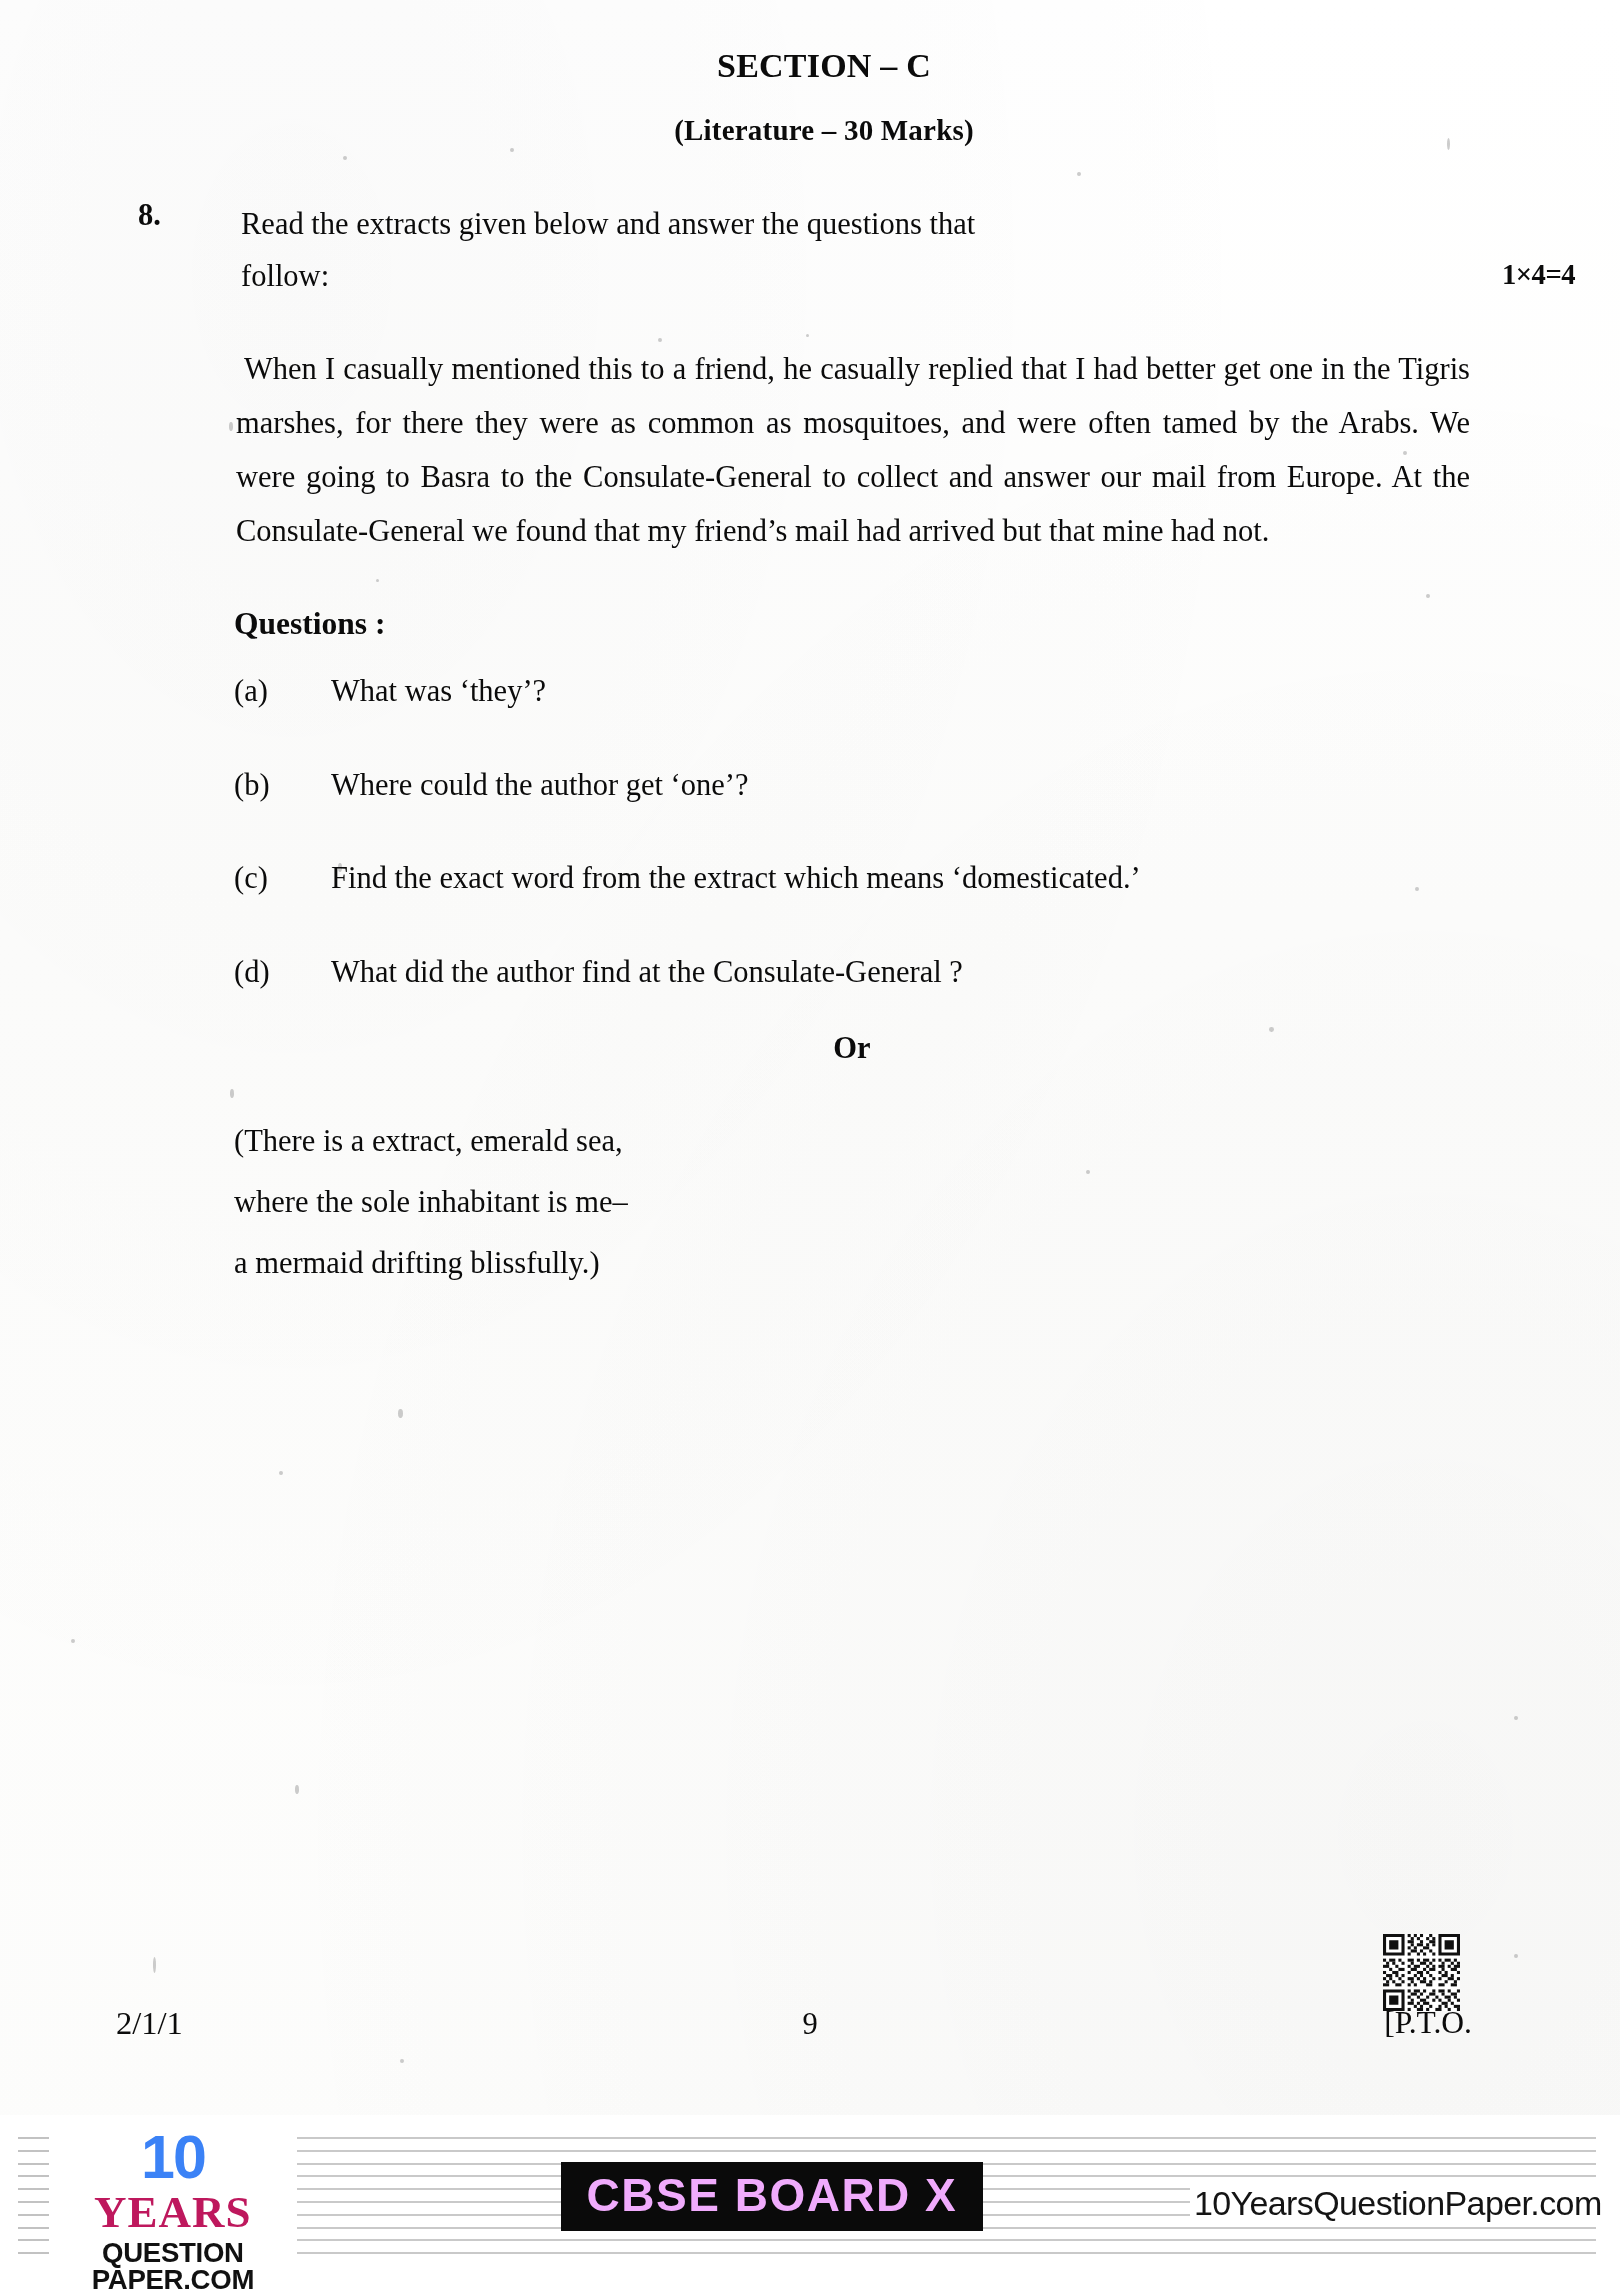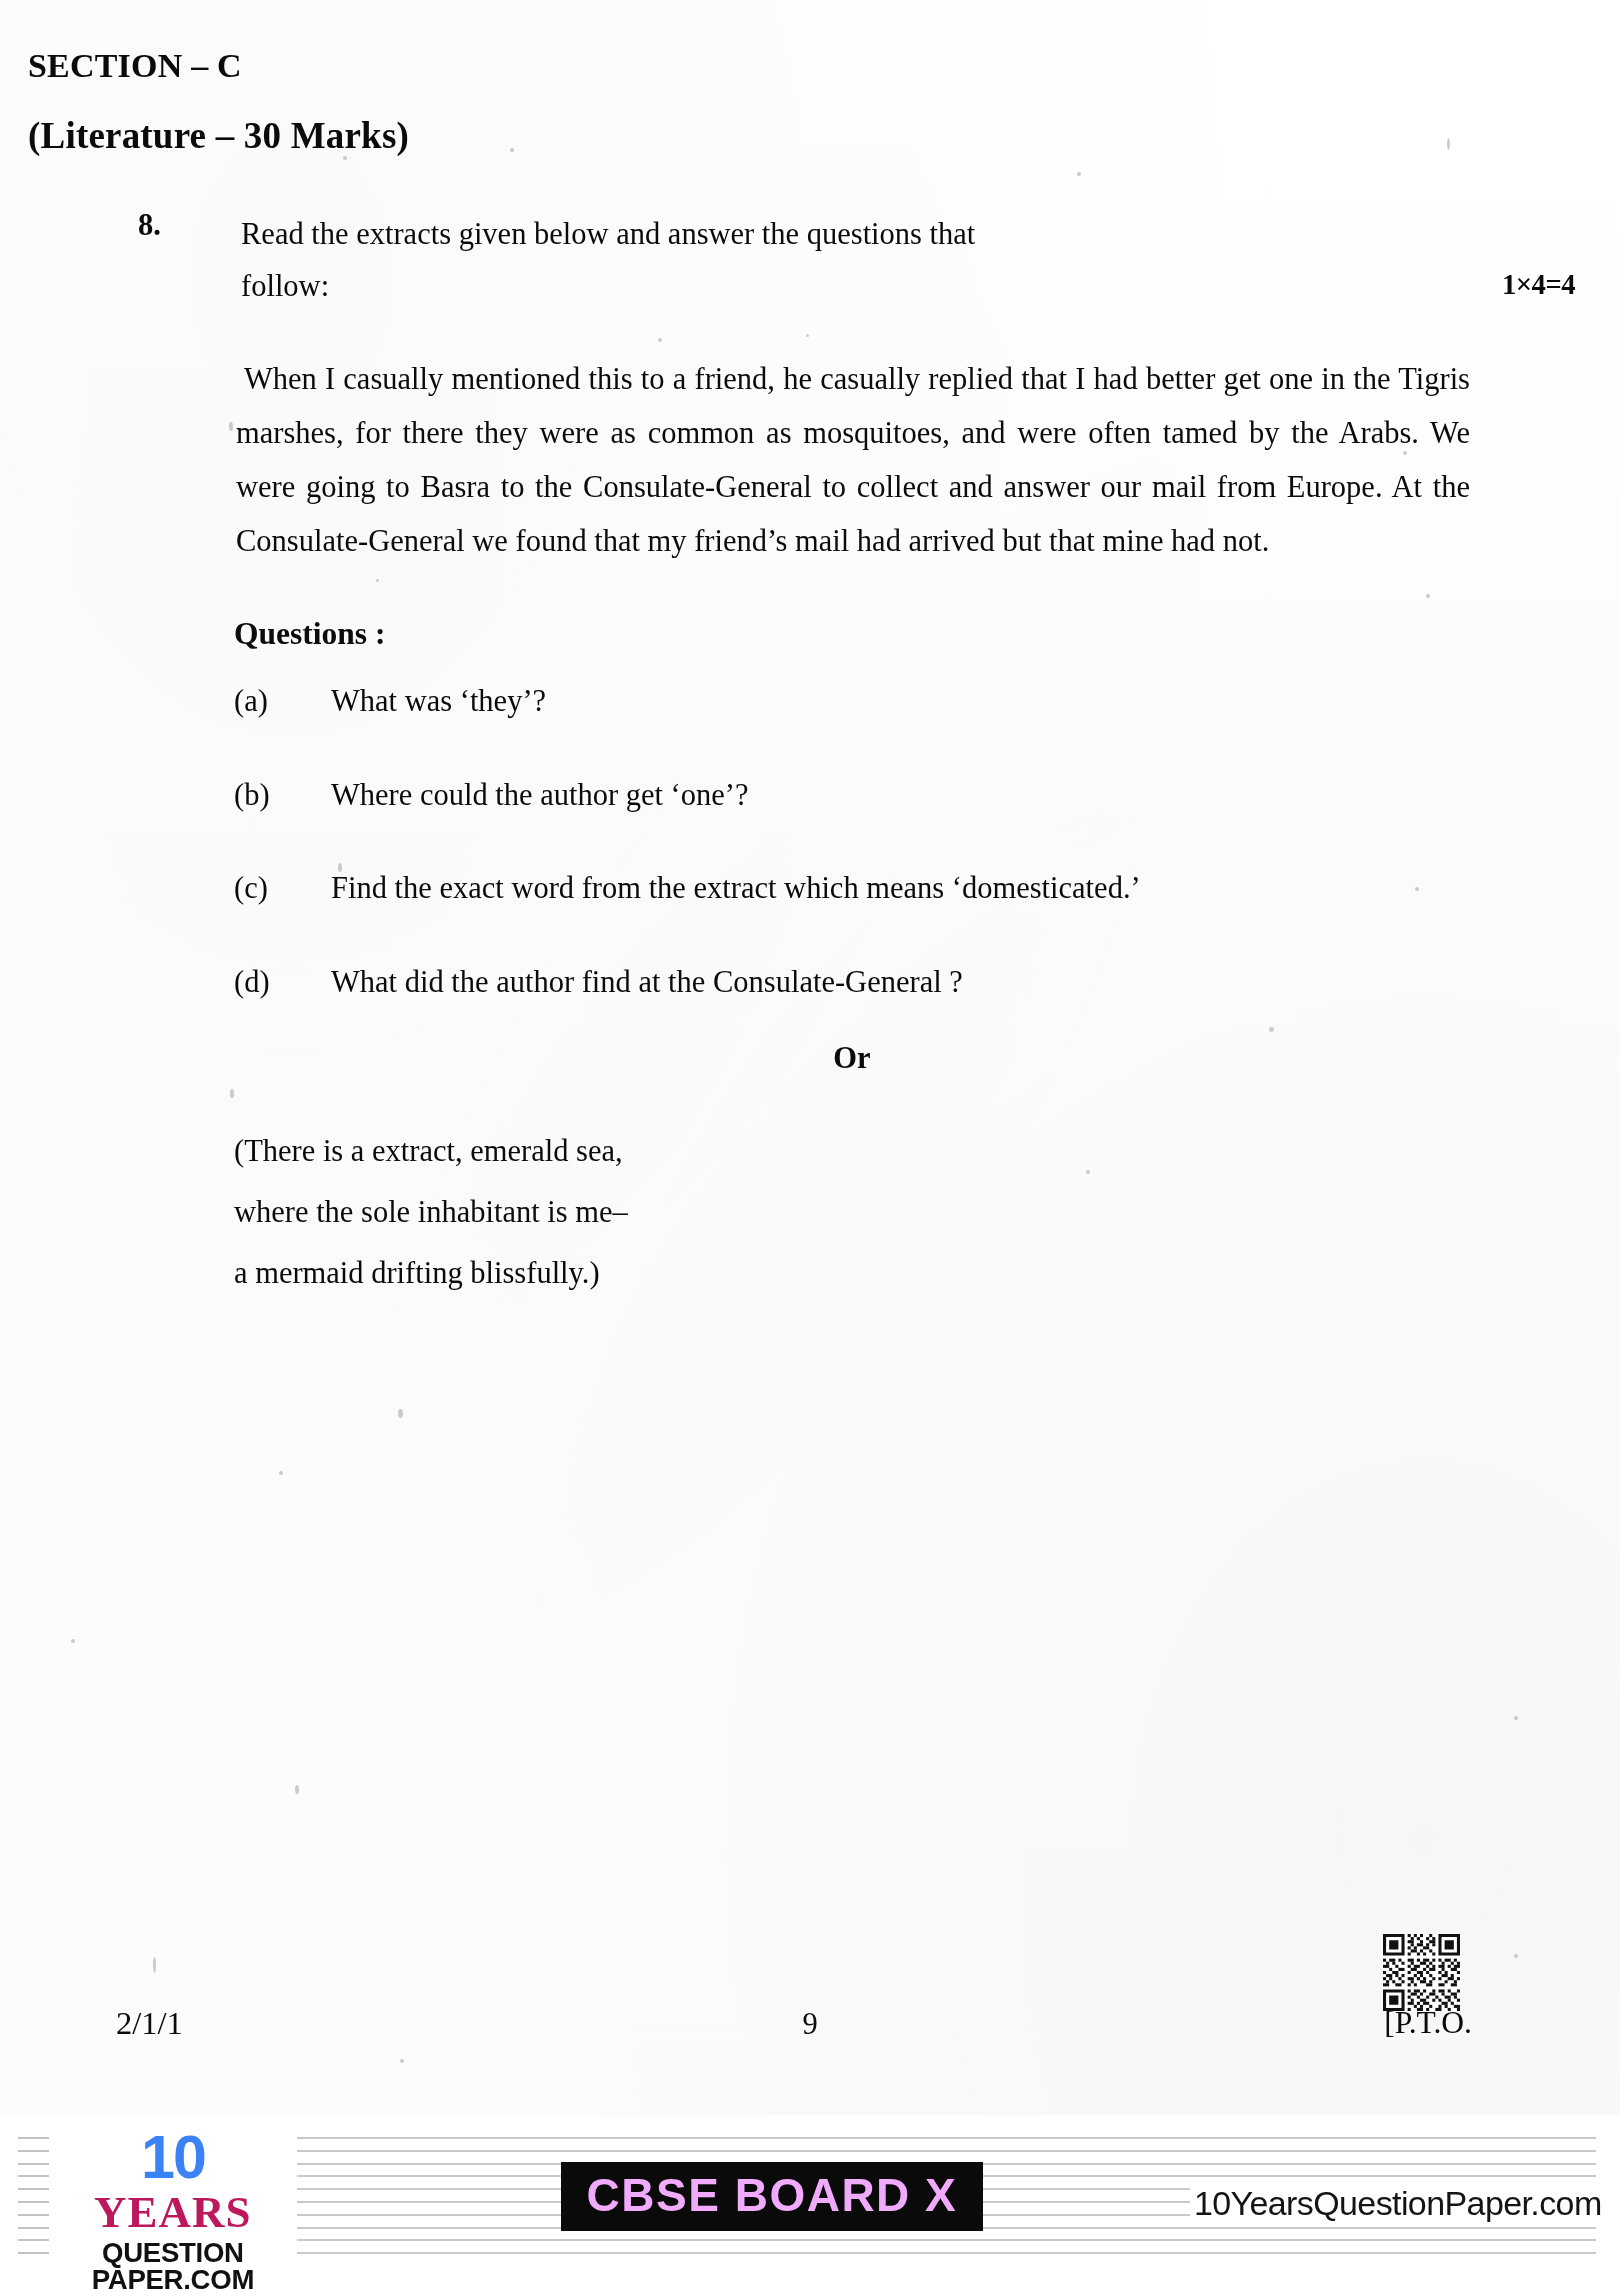--- a/index.html
+++ b/index.html
@@ -38,32 +38,32 @@
 
   
   .content {
     position: absolute;
     left: 0;
     top: 0;
     width: 1620px;
   }
 
   .center-head {
-    text-align: left;
+    text-align: center;
     font-weight: bold;
     letter-spacing: 0.2px;
     margin-left: 28px;
   }
   #sec-title {
     margin-top: 47px;
     font-size: 34px;
   }
   #sec-subtitle {
     margin-top: 28.6px;
-    font-size: 37px;
+    font-size: 29px;
   }
 
   
   .q-block {
     position: relative;
     margin-top: 51px;
     padding-left: 241px;
     padding-right: 148px;
   }
   .q-num {

